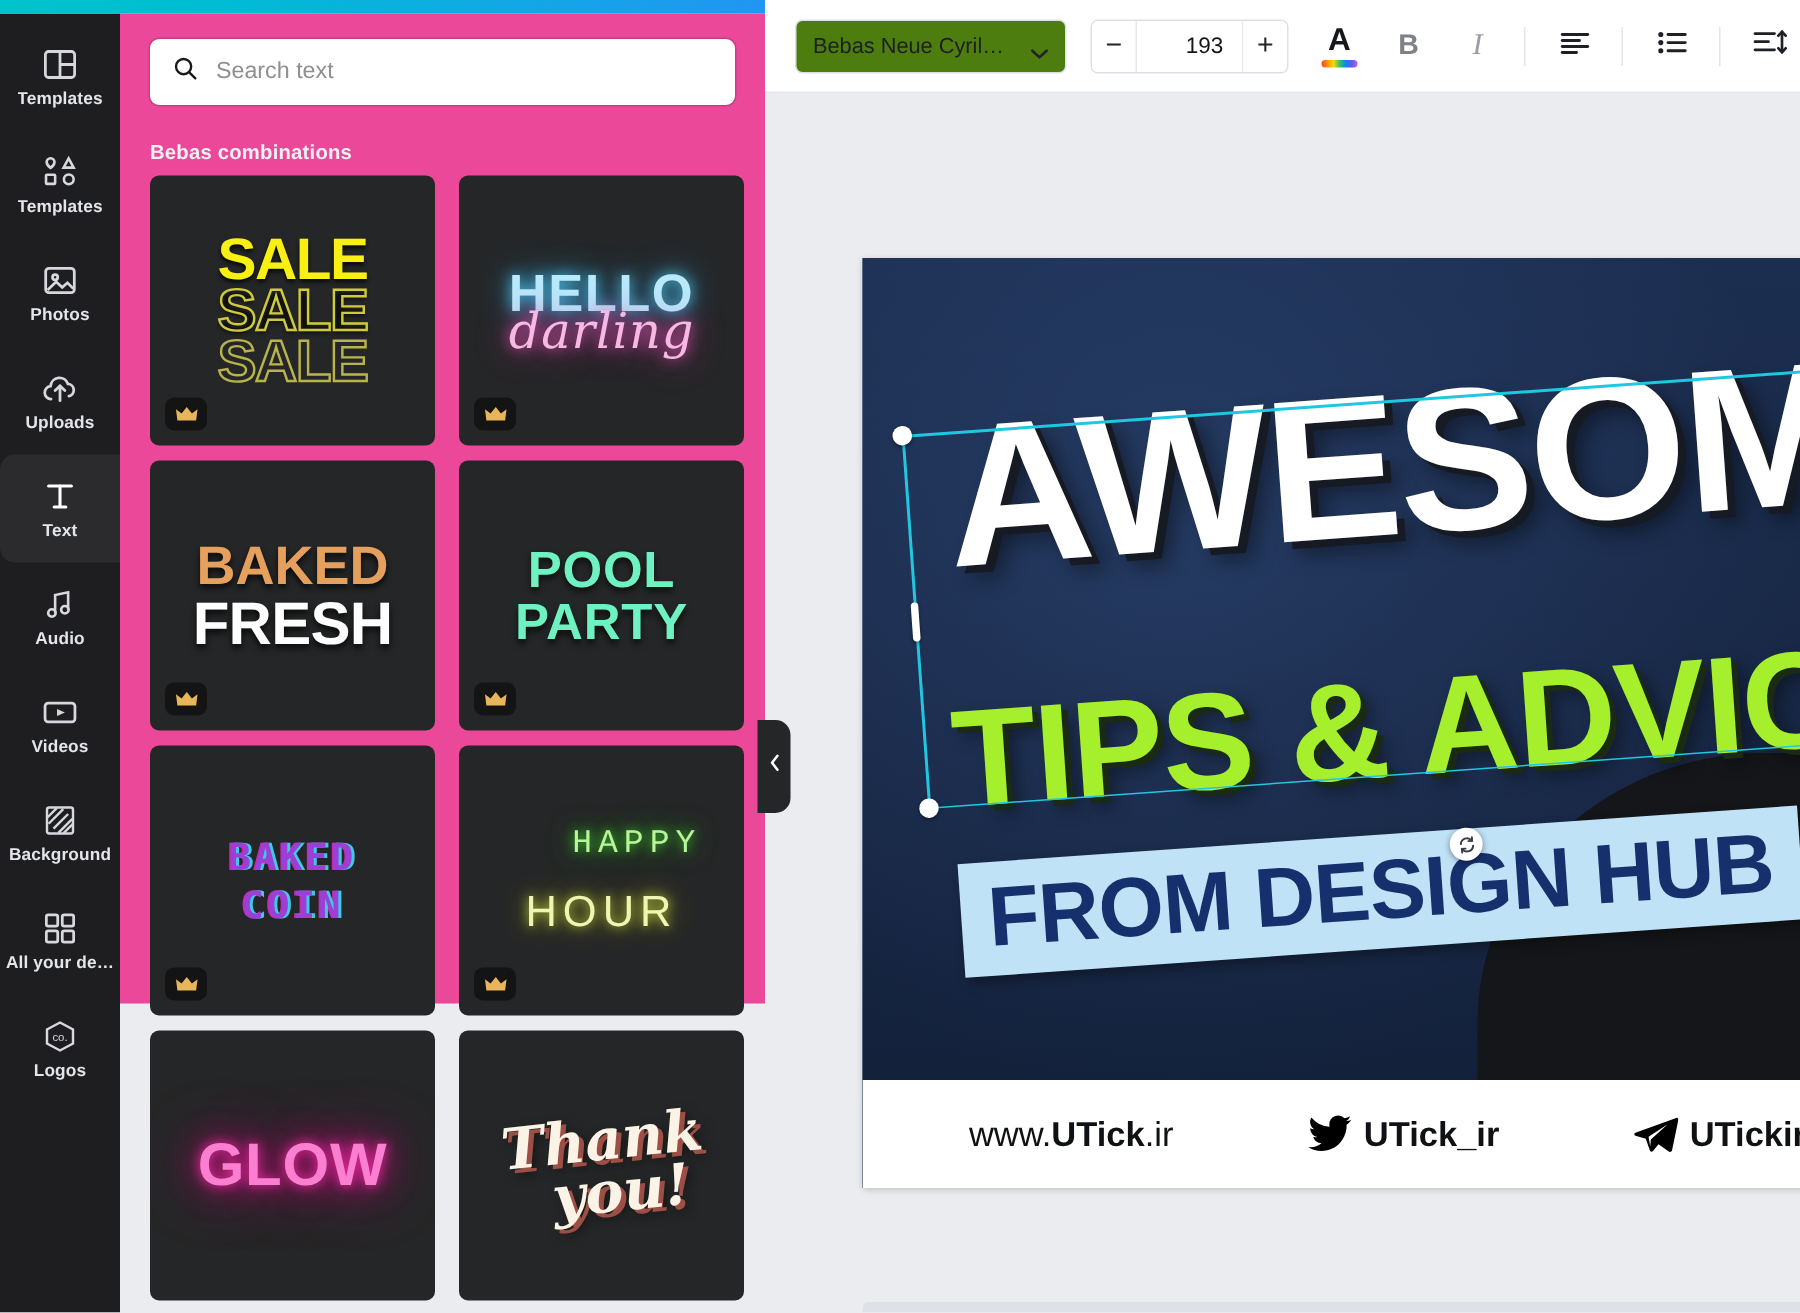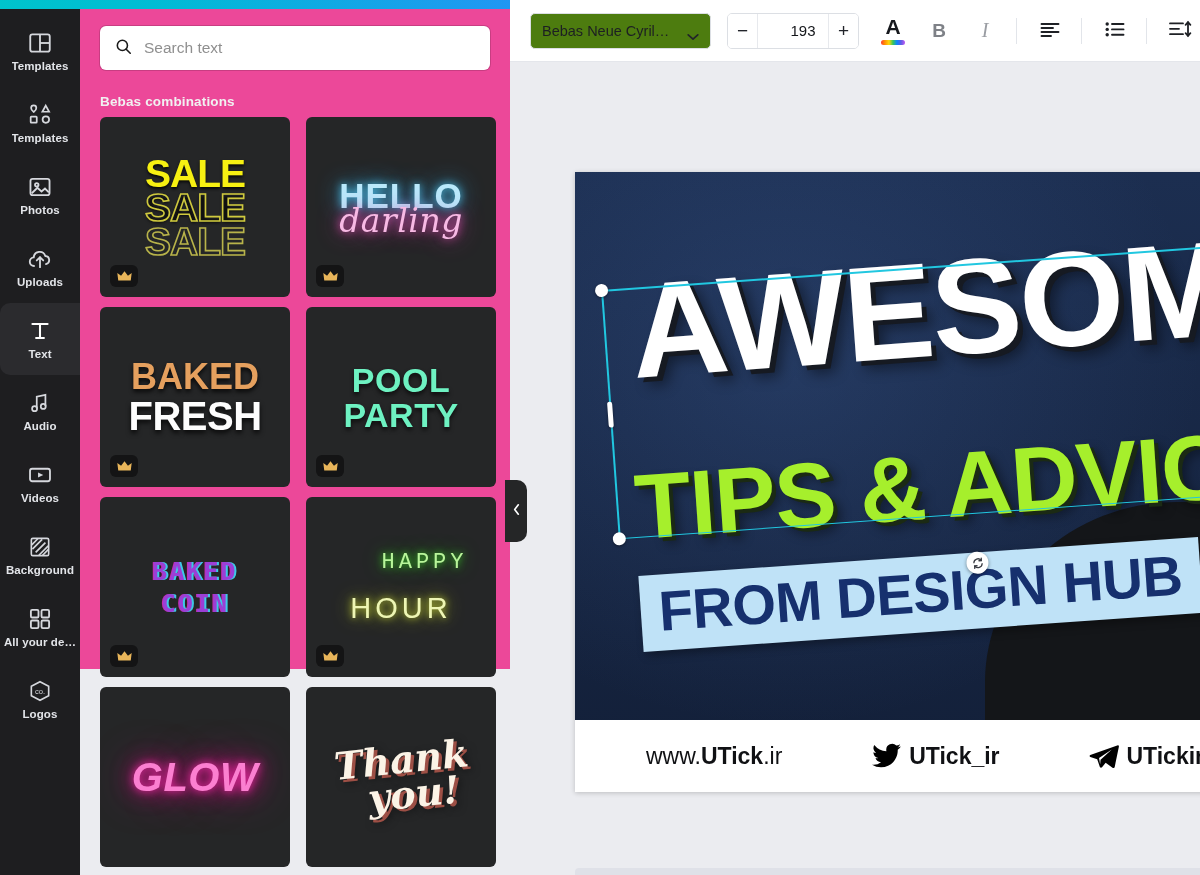--- a/index.html
+++ b/index.html
@@ -129,21 +129,21 @@
 
   .t-happy{ font-family:Liberation Mono, monospace; font-weight:400; font-size:22px;
     color:#b8f59a; letter-spacing:4px;
     text-shadow:0 0 7px #3fd628, 0 0 18px #24a414;margin-left:47px; }
   .t-hour{ font-family:"Liberation Sans", sans-serif; font-weight:400; font-size:29px;
     color:#eef6b4; letter-spacing:4px; margin-top:20px;
     text-shadow:0 0 7px #cbd83a, 0 0 18px #9aa818; }
 
   .t-glow{ font-family:"Liberation Sans", sans-serif; font-weight:700; font-size:40px;
     color:#fb7fd0; letter-spacing:.5px;
-    text-shadow:0 0 8px #f32aa5, 0 0 22px #d31086, 0 0 40px #b0046c;font-style:italic; }
+    text-shadow:0 0 8px #f32aa5, 0 0 22px #d31086, 0 0 40px #b0046c; }
 
   .t-thank{ font-family:"DejaVu Serif", serif; font-style:italic; font-weight:700;
     font-size:38px; color:#fbf3e6; letter-spacing:0;
     text-shadow:3px 3px 0 #9d4f45, 4px 4px 8px rgba(0,0,0,.5);
     transform:rotate(-6deg); }
   .t-youx{ font-family:"DejaVu Serif", serif; font-style:italic; font-weight:700;
     font-size:38px; color:#fbf3e6; margin-top:-4px; margin-left:26px;
     text-shadow:3px 3px 0 #9d4f45, 4px 4px 8px rgba(0,0,0,.5);
     transform:rotate(-6deg); }
 

